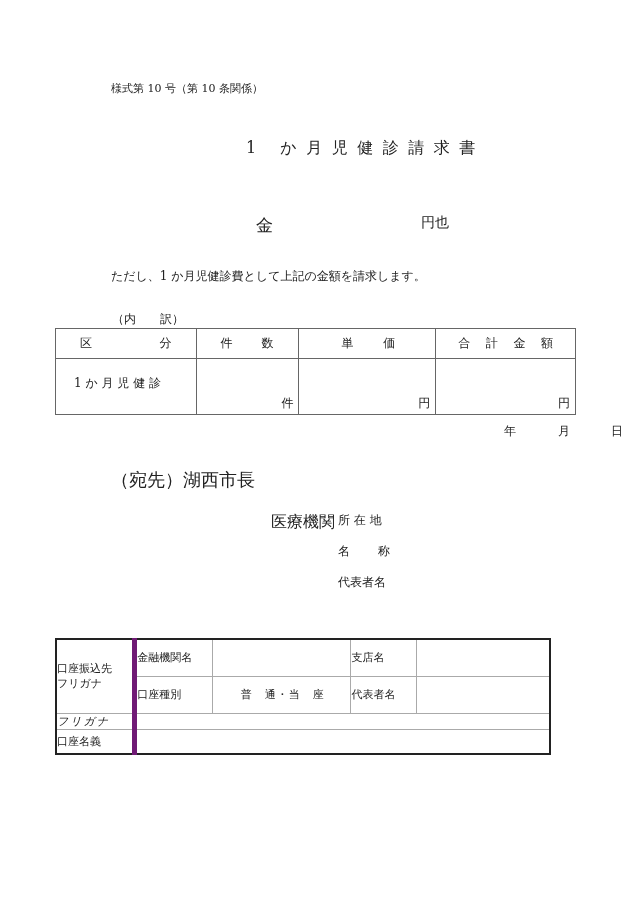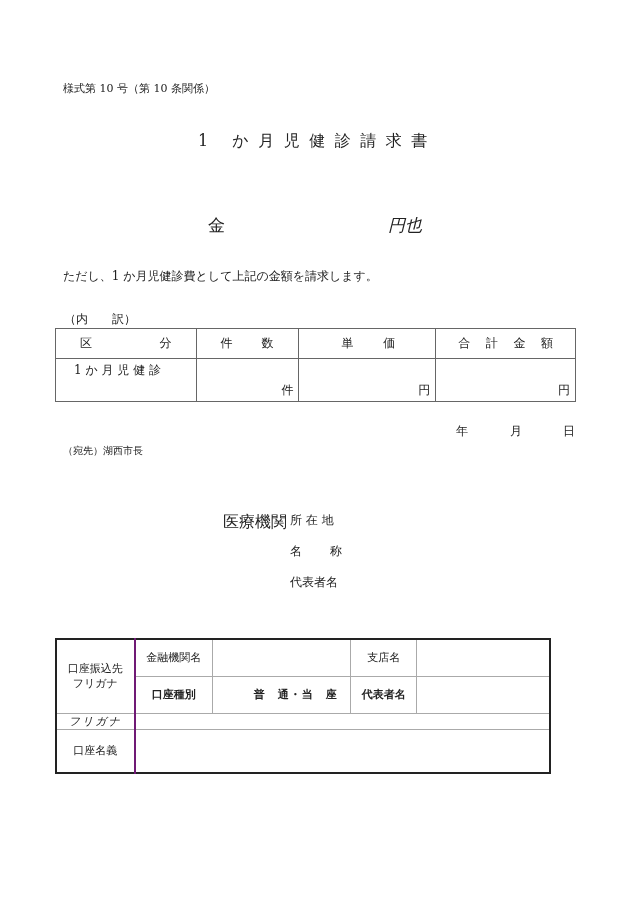--- a/index.html
+++ b/index.html
@@ -1,50 +1,50 @@
 <!DOCTYPE html>
 <html><head>
 <meta charset="utf-8">
 <style>
   html, body { margin: 0; padding: 0; background: #ffffff; }
   body {
     width: 630px; height: 903px; position: relative; overflow: hidden;
     font-family: "DejaVu Serif", "Liberation Serif", serif;
     color: #222;
   }
-  .abs { position: absolute; white-space: nowrap; }
+  .abs { position: absolute; white-space: nowrap; margin-left: 48px; }
   .form-no { left: 63px; top: 81px; font-size: 11px; }
-  .title { left: 198px; top: 131px; font-size: 16px; letter-spacing: 9.5px; }
+  .title { left: 198px; top: 138px; font-size: 16px; letter-spacing: 9.5px; }
   .kin { left: 208px; top: 214px; font-size: 17px; }
-  .enya { left: 388px; top: 214px; font-size: 17px; font-style: italic; }
+  .enya { left: 373px; top: 214px; font-size: 14px; }
   .statement { left: 63px; top: 268px; font-size: 12px; }
   .breakdown { left: 64px; top: 311px; font-size: 12px; }
   .breakdown span + span { margin-left: 24px; }
 
   table.top {
     position: absolute; left: 55px; top: 328px; width: 521px;
     border-collapse: collapse; font-size: 12px;
   }
   table.top td { border: 1px solid #666; padding: 0; height: 29px; }
   table.top tr.body td { height: 39px; position: relative; }
   .spread { display: flex; justify-content: space-between; }
   .unit { position: absolute; right: 5px; bottom: 2px; }
 
   .date { top: 423px; font-size: 12px; }
-  .addressee { left: 63px; top: 444px; font-size: 10px; }
+  .addressee { left: 63px; top: 468px; font-size: 18px; }
   .med { left: 223px; top: 512px; font-size: 16px; }
   .lbl { left: 290px; font-size: 12px; }
 
   table.bank {
     position: absolute; left: 55px; top: 638px; width: 496px;
     border-collapse: collapse; font-size: 11px;
     border: 2px solid #222;
   }
-  table.bank td { border: 1px solid #aaa; padding: 0; text-align: center; }
-  table.bank td.vcol { border-right: 2px solid #701a75; }
+  table.bank td { border: 1px solid #aaa; padding: 0; }
+  table.bank td.vcol { border-right: 5px solid #701a75; }
 </style>
 </head>
 <body>
 
 <div class="abs form-no">様式第 10 号（第 10 条関係）</div>
 <div class="abs title">1 か月児健診請求書</div>
 
 <div class="abs kin">金</div>
 <div class="abs" style="left:240px;top:210px;width:125px;height:24px;"></div>
 <div class="abs enya">円也</div>
@@ -85,21 +85,21 @@
     <td>
       <div class="spread" style="padding:0 22px 0 22px;">
         <span>合</span>
         <span>計</span>
         <span>金</span>
         <span>額</span>
       </div>
     </td>
   </tr>
   <tr class="body">
-    <td style="vertical-align:top;padding-top:3px;padding-left:18px;">1 か 月 児 健 診</td>
+    <td style="vertical-align:top;padding-top:16px;padding-left:18px;">1 か 月 児 健 診</td>
     <td>
       <span></span>
       <span class="unit">件</span>
     </td>
     <td>
       <span></span>
       <span class="unit">円</span>
     </td>
     <td>
       <span></span>
@@ -133,28 +133,28 @@
       <tr style="height:37px;">
     <td rowspan="2" class="vcol">
       <div>口座振込先</div>
       <div>フリガナ</div>
     </td>
     <td>金融機関名</td>
     <td></td>
     <td>支店名</td>
     <td></td>
   </tr>
-  <tr style="height:37px;font-weight:bold;">
+  <tr style="height:37px;">
     <td>口座種別</td>
     <td style="letter-spacing:1px;padding-left:28px;">普　通・当　座</td>
     <td>代表者名</td>
     <td></td>
   </tr>
   <tr style="height:16px;">
     <td class="vcol" style="font-style:italic;letter-spacing:2px;border-top:1px solid #666;margin-left:40px;">フリガナ</td>
     <td colspan="4" style="border-top:1px solid #666;"></td>
   </tr>
-  <tr style="height:44px;">
+  <tr style="height:25px;">
     <td class="vcol">口座名義</td>
     <td colspan="4"></td>
   </tr>
 </tbody>
   </table>
 
 </body></html>

